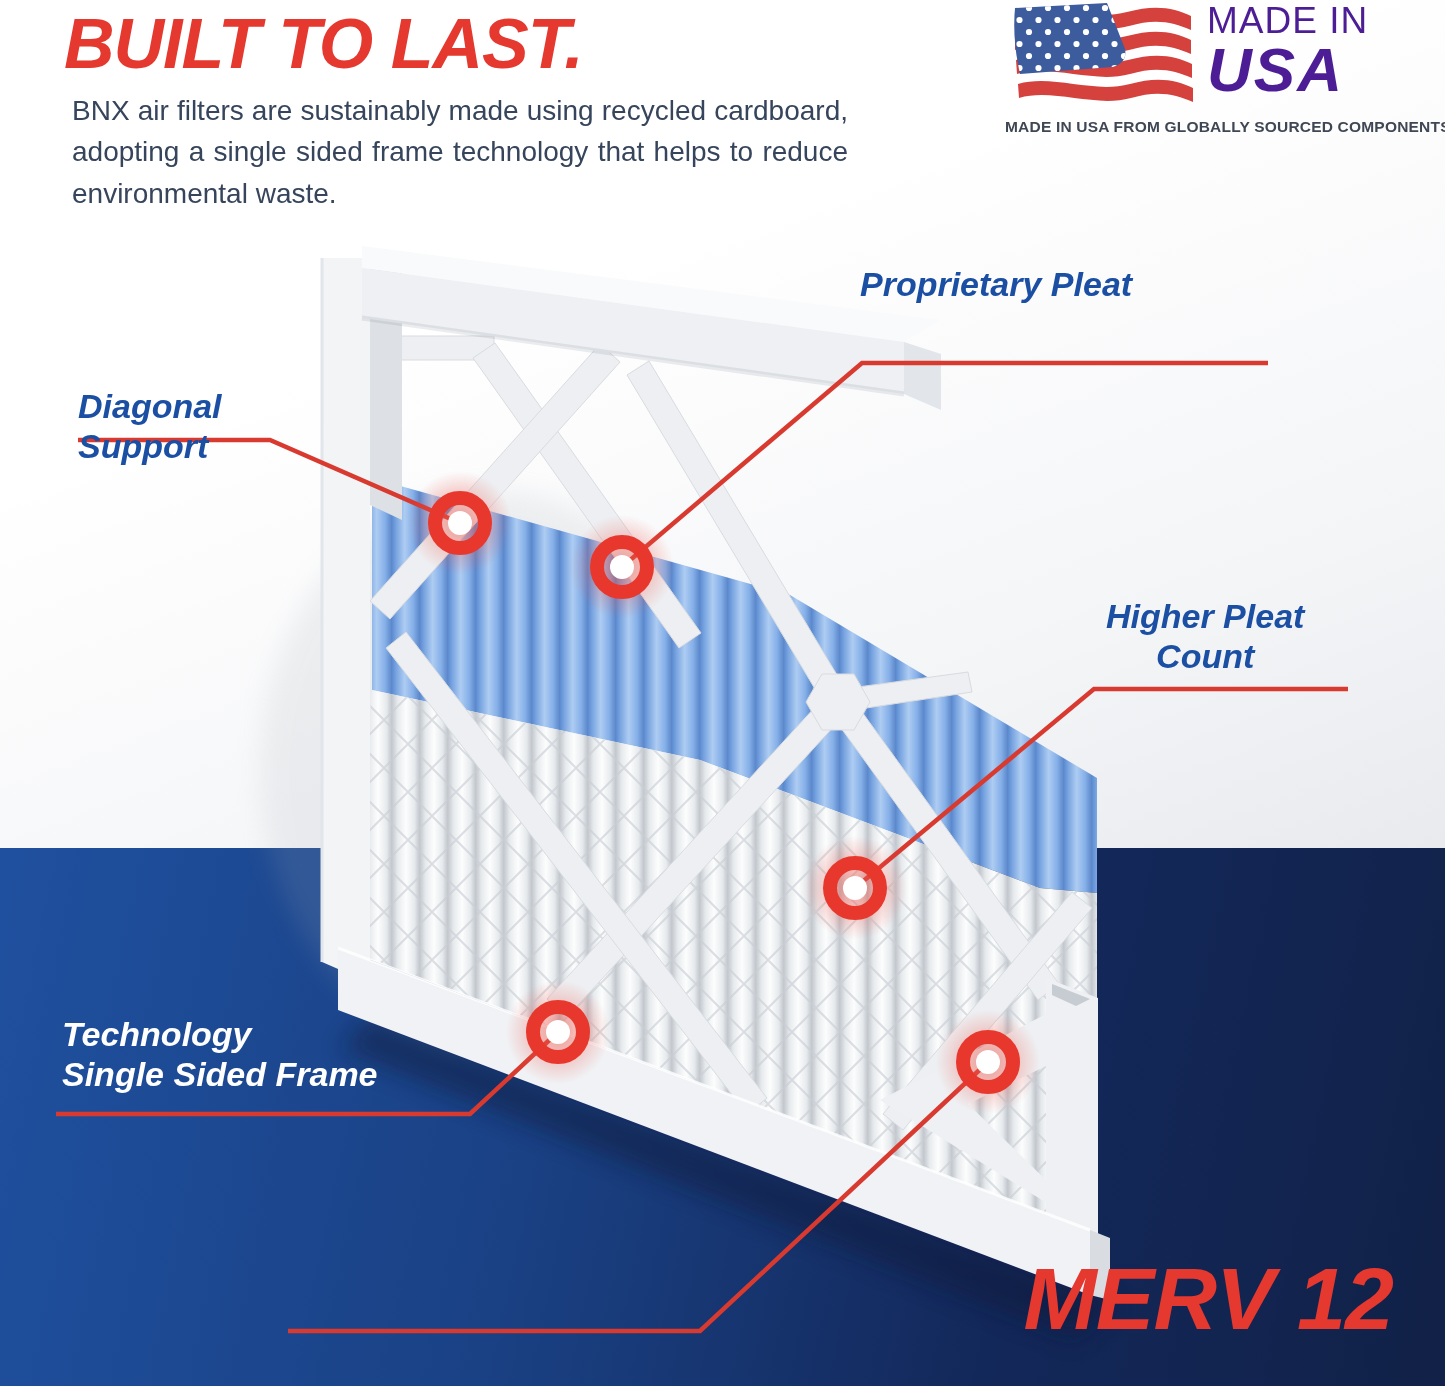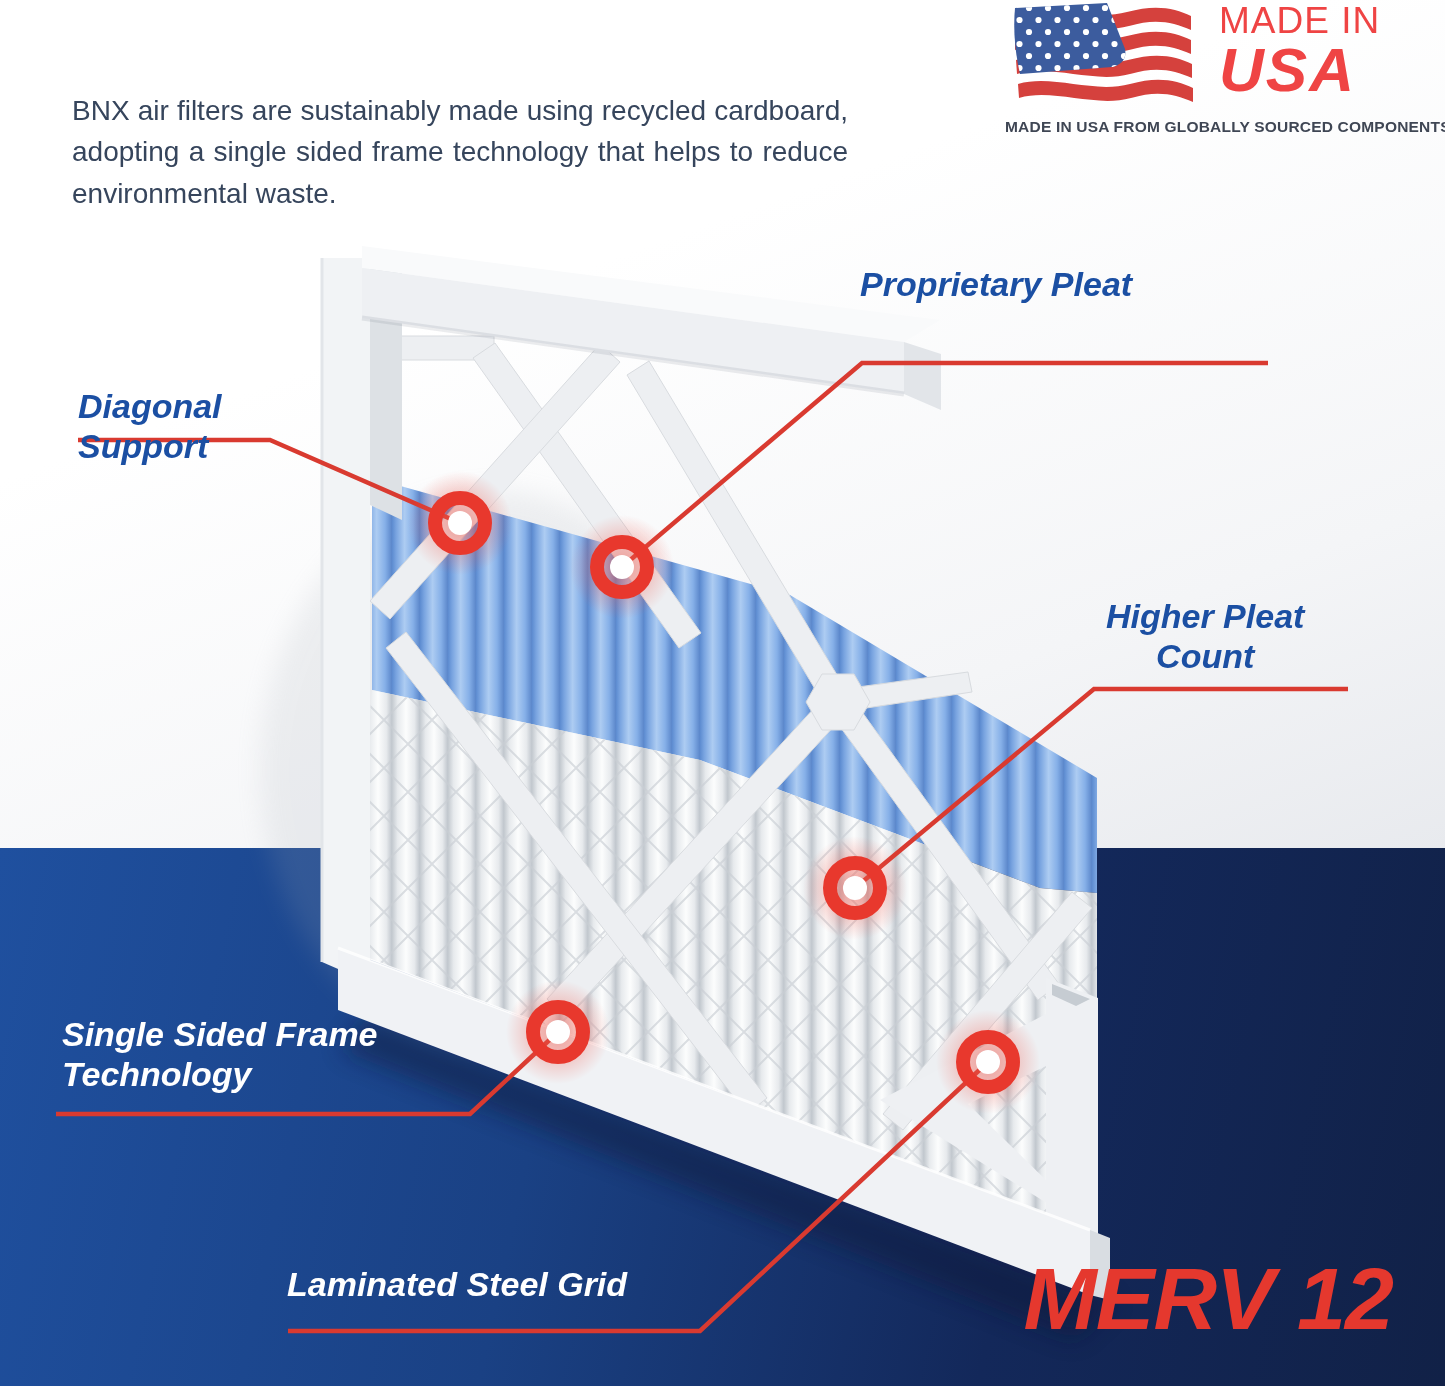--- a/index.html
+++ b/index.html
@@ -11,21 +11,21 @@
     background:linear-gradient(160deg,#ffffff 35%,#f4f5f7 75%,#e8eaee 100%);}
   .bg-bottom{position:absolute;left:0;top:848px;width:1445px;height:538px;
     background:linear-gradient(102deg,#1f509f 0%,#1a4184 38%,#13285a 70%,#112147 100%);}
   .art{position:absolute;left:0;top:0;}
   .headline{position:absolute;left:64px;top:4px;font-size:70px;font-weight:bold;
     font-style:italic;color:#e5382e;letter-spacing:-1px;white-space:nowrap;}
   .para{position:absolute;left:72px;top:90px;width:776px;font-size:28px;line-height:1.48;
     color:#36455c;text-align:justify;}
   .badge{position:absolute;left:1005px;top:2px;width:402px;}
   .badge-row{display:flex;align-items:flex-start;}
-  .badge-text{margin-left:24px;color:#ef4444;}
+  .badge-text{margin-left:12px;color:#4c1d95;}
   .badge-madein{font-size:37px;letter-spacing:1px;line-height:1.05;}
   .badge-usa{font-size:62px;font-weight:bold;letter-spacing:2px;line-height:0.92;font-style:italic;}
   .badge-tagline{margin-top:8px;font-size:15.5px;font-weight:bold;color:#3f4654;
     letter-spacing:0.2px;white-space:nowrap;}
   .callout{position:absolute;font-size:34px;font-weight:bold;font-style:italic;
     line-height:1.18;color:#1b4fa3;white-space:nowrap;}
   .callout span{display:block;}
   .callout.light{color:#ffffff;}
   .c-diagonal{left:78px;top:344px;margin-top:42px;}
   .c-proprietary{left:860px;top:264px;}
@@ -150,20 +150,21 @@
         <circle cx="558" cy="1032" r="12" fill="#ffffff"></circle>
       </g>
       <g>
         <circle cx="988" cy="1062" r="52" fill="url(#gGlow)"></circle>
         <circle cx="988" cy="1062" r="25" fill="none" stroke="#e8382d" stroke-width="14"></circle>
         <circle cx="988" cy="1062" r="12" fill="#ffffff"></circle>
       </g>
     </g>
   </svg>
 
+  <div class="headline">BUILT TO LAST.</div>
   <div class="para">BNX air filters are sustainably made using recycled cardboard, adopting a single sided frame technology that helps to reduce environmental waste.</div>
 
   <div class="badge">
     <div class="badge-row">
       <svg width="190" height="108" viewBox="0 0 190 108">
         <defs>
           <pattern id="pStars" width="19" height="24" patternUnits="userSpaceOnUse">
             <circle cx="5" cy="6" r="3.1" fill="#ffffff"></circle>
             <circle cx="14.5" cy="18" r="3.1" fill="#ffffff"></circle>
           </pattern>
@@ -193,23 +194,20 @@
   <div class="callout c-proprietary">
     <span>Proprietary Pleat</span>
   </div>
 
   <div class="callout c-higher">
     <span>Higher Pleat</span>
     <span>Count</span>
   </div>
 
   <div class="callout light c-single">
+    <span>Technology</span>
     <span>Single Sided Frame</span>
-    <span>Technology</span>
-  </div>
-
-  <div class="callout light c-laminated">
-    <span>Laminated Steel Grid</span>
-  </div>
+  </div>
+
 
   <div class="merv">MERV 12</div>
 
 </div>
 
 </body></html>

